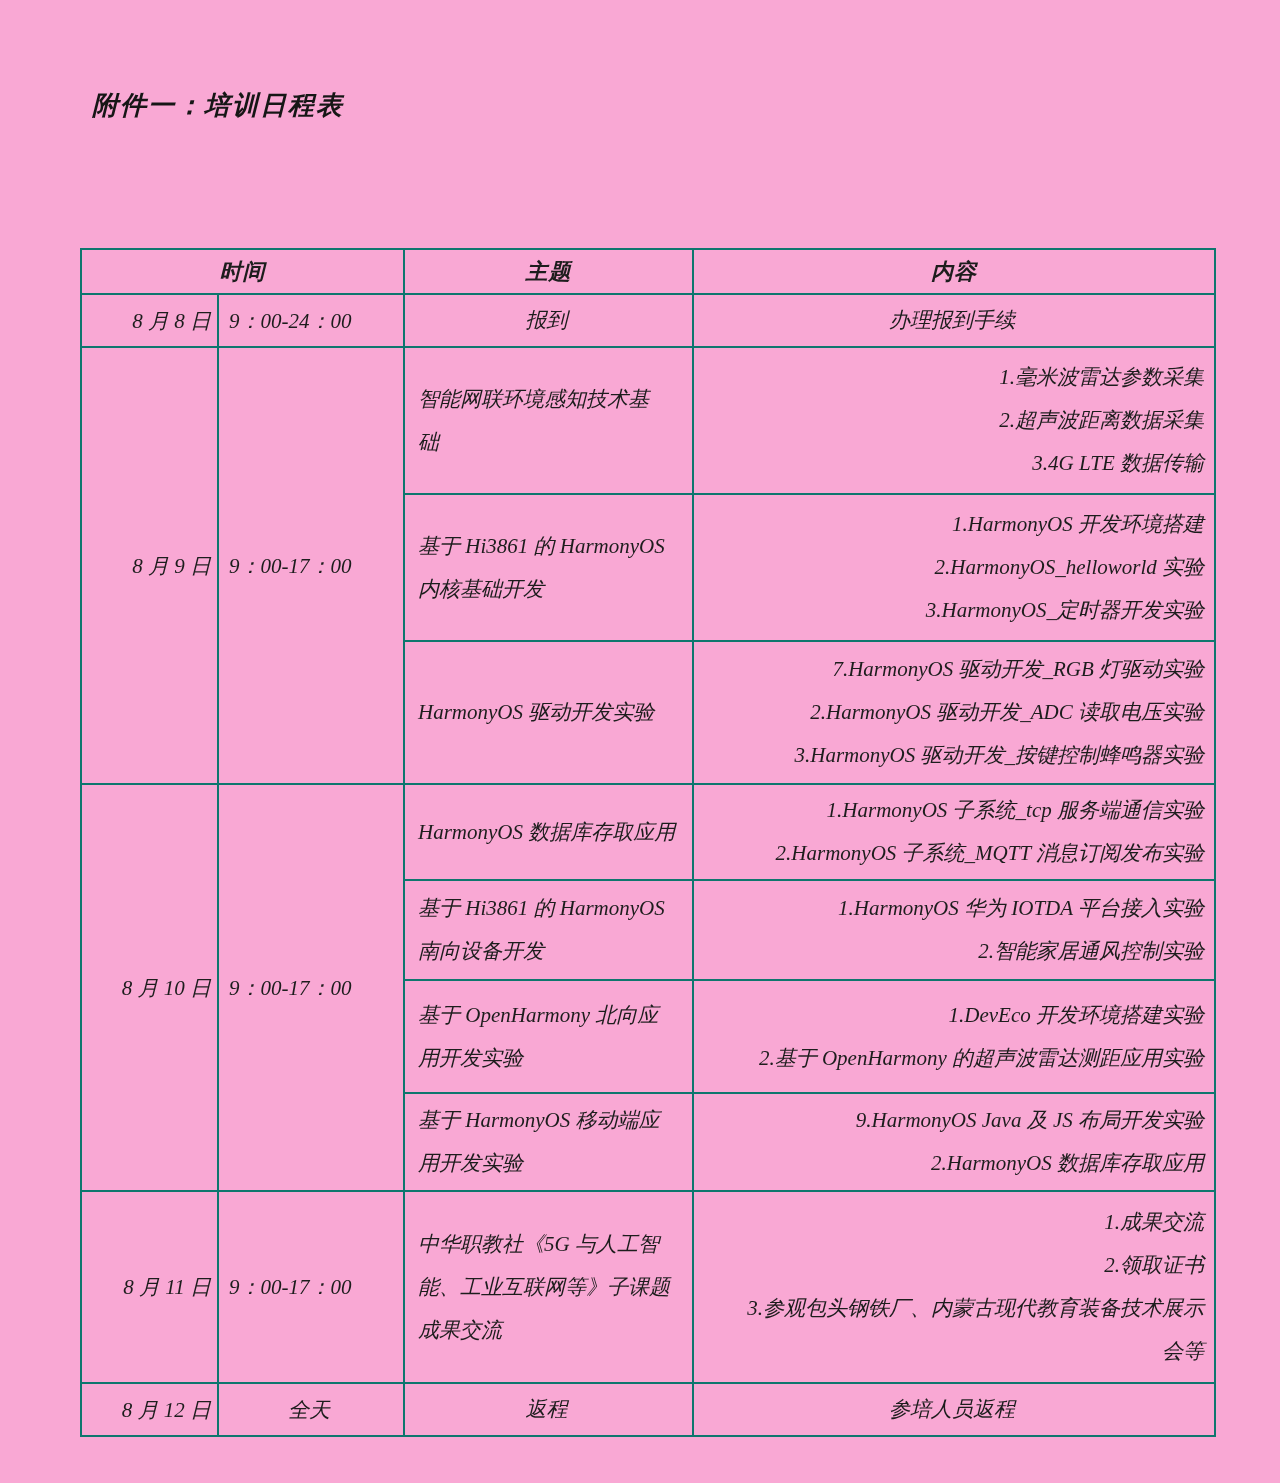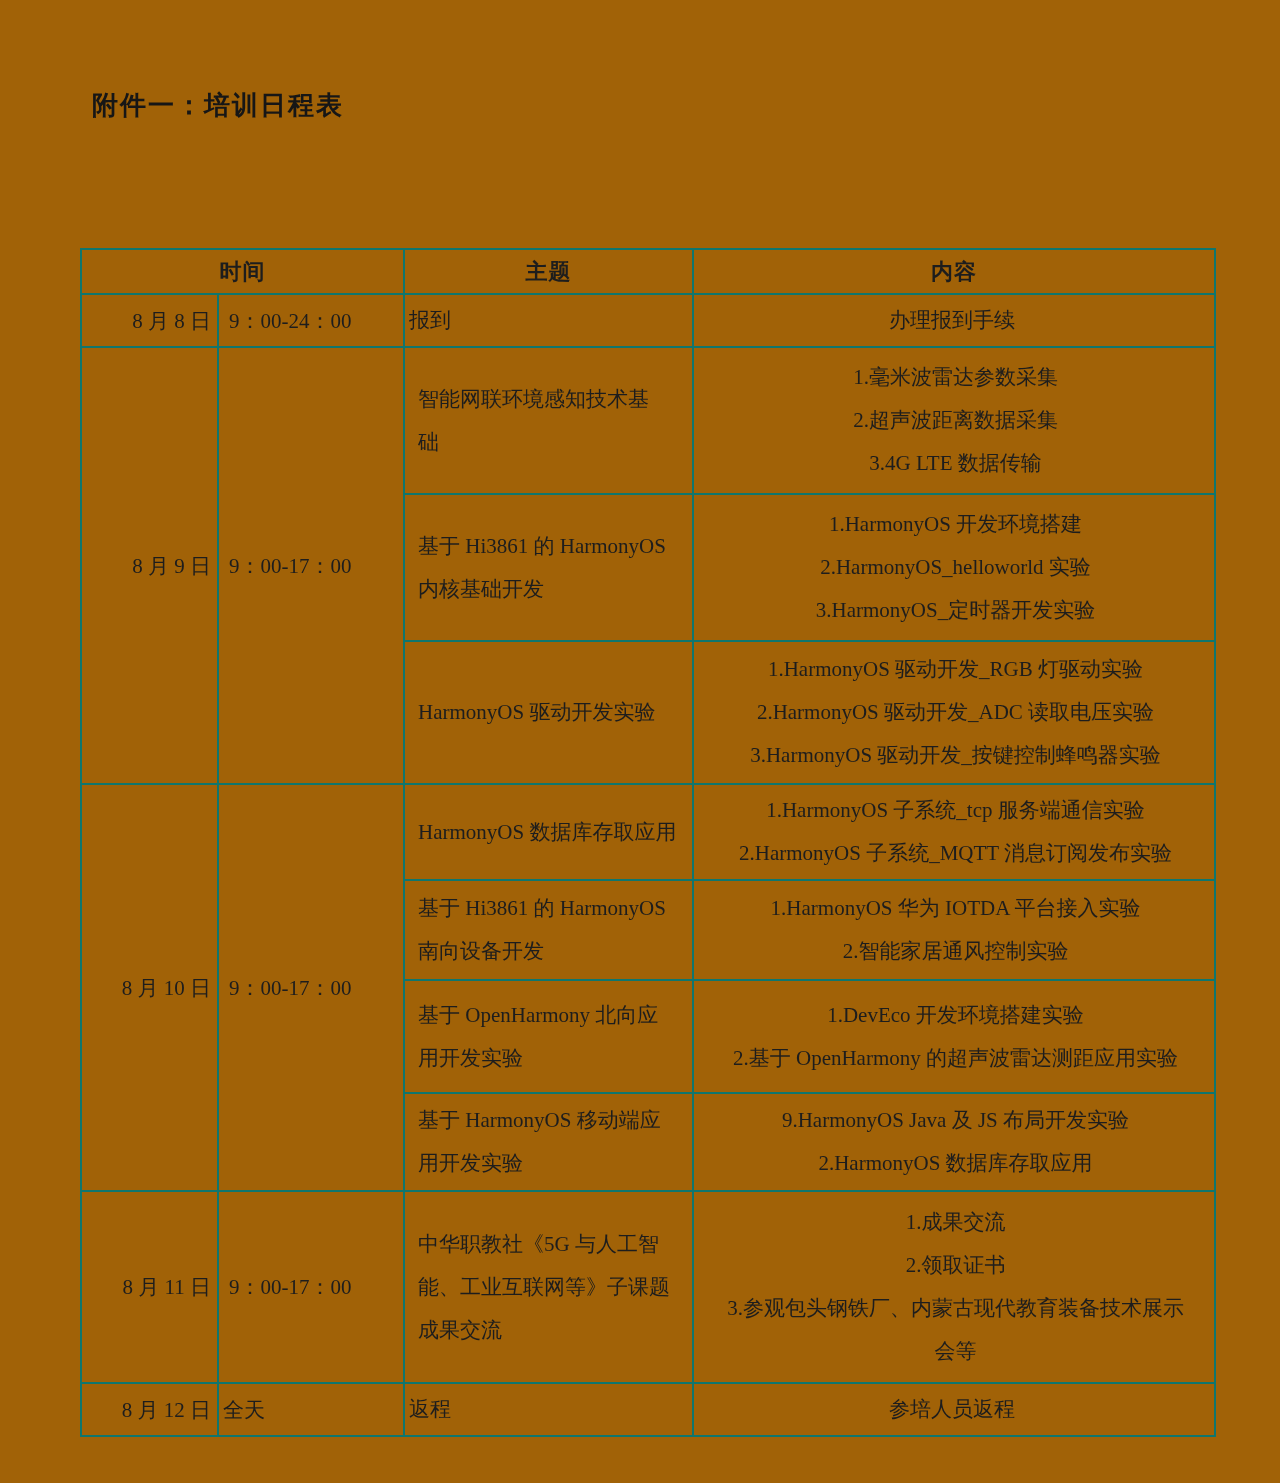--- a/index.html
+++ b/index.html
@@ -1,24 +1,25 @@
 <!DOCTYPE html>
 <html><head>
 <meta charset="utf-8">
 <style>
   * { box-sizing: border-box; }
   html, body { margin: 0; padding: 0; background: #ffffff; }
   .page {
     position: relative;
     width: 1280px;
     height: 1483px;
-    background: #a16207;
+    background: #f9a8d4;
     font-family: "Liberation Serif", "DejaVu Serif", serif;
     color: #1c1c1c;
     overflow: hidden;
+    font-style: italic;
   }
   .doc-title {
     position: absolute;
     left: 92px;
     top: 88px;
     font-size: 26px;
     font-weight: bold;
     letter-spacing: 2px;
     color: #161616;
   }
@@ -47,22 +48,22 @@
   }
   .schedule th {
     font-weight: bold;
     text-align: center;
     font-size: 22px;
     letter-spacing: 1px;
   }
   td.date  { text-align: right; padding: 2px 6px 2px 12px; }
   td.time  { text-align: left; padding: 2px 6px 2px 10px; margin-top: 24px; }
   td.topic { text-align: left; padding: 2px 10px 2px 13px; line-height: 2.05; white-space: pre-line; }
-  td.content { text-align: center; padding: 4px 10px 4px 13px; line-height: 2.05; white-space: pre-line; }
-  td.center { padding-left: 4px; padding-right: 8px; }
+  td.content { text-align: right; padding: 4px 10px 4px 13px; line-height: 2.05; white-space: pre-line; }
+  td.center { text-align: center; padding-left: 4px; padding-right: 8px; }
 </style>
 </head>
 <body>
 
 <div class="page">
 
   <div class="doc-title">附件一：培训日程表</div>
 
 
   <table class="schedule">
@@ -98,21 +99,21 @@
     </tr>
     <tr style="height:147px">
       <td class="topic">基于 Hi3861 的 HarmonyOS
 内核基础开发</td>
       <td class="content">1.HarmonyOS 开发环境搭建
 2.HarmonyOS_helloworld 实验
 3.HarmonyOS_定时器开发实验</td>
     </tr>
     <tr style="height:143px">
       <td class="topic">HarmonyOS 驱动开发实验</td>
-      <td class="content">1.HarmonyOS 驱动开发_RGB 灯驱动实验
+      <td class="content">7.HarmonyOS 驱动开发_RGB 灯驱动实验
 2.HarmonyOS 驱动开发_ADC 读取电压实验
 3.HarmonyOS 驱动开发_按键控制蜂鸣器实验</td>
     </tr>
 
     <tr style="height:93px">
       <td class="date" rowspan="4">8 月 10 日</td>
       <td class="time" rowspan="4">9：00-17：00</td>
       <td class="topic">HarmonyOS 数据库存取应用</td>
       <td class="content">1.HarmonyOS 子系统_tcp 服务端通信实验
 2.HarmonyOS 子系统_MQTT 消息订阅发布实验</td>

